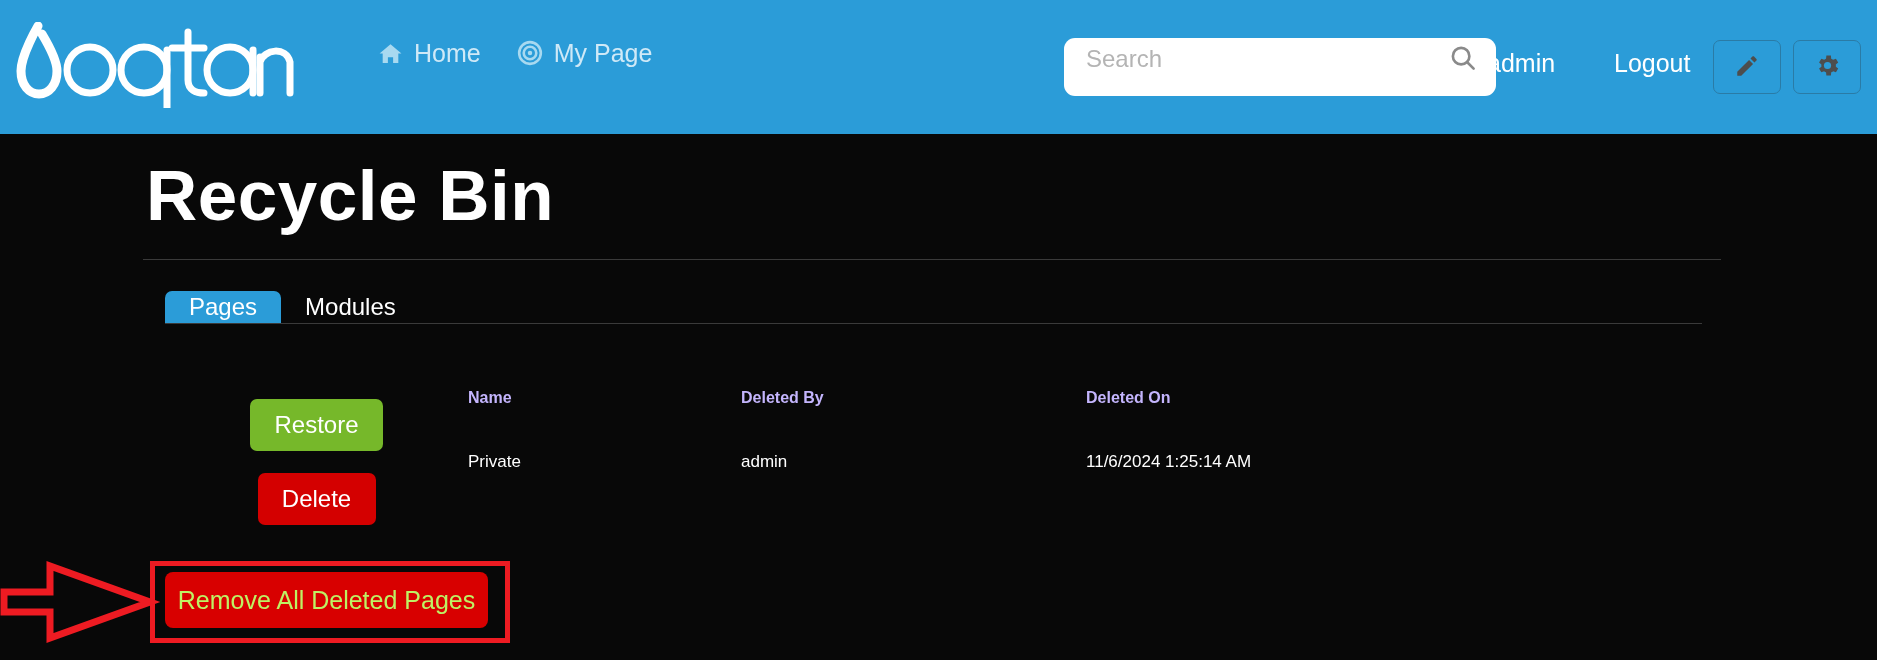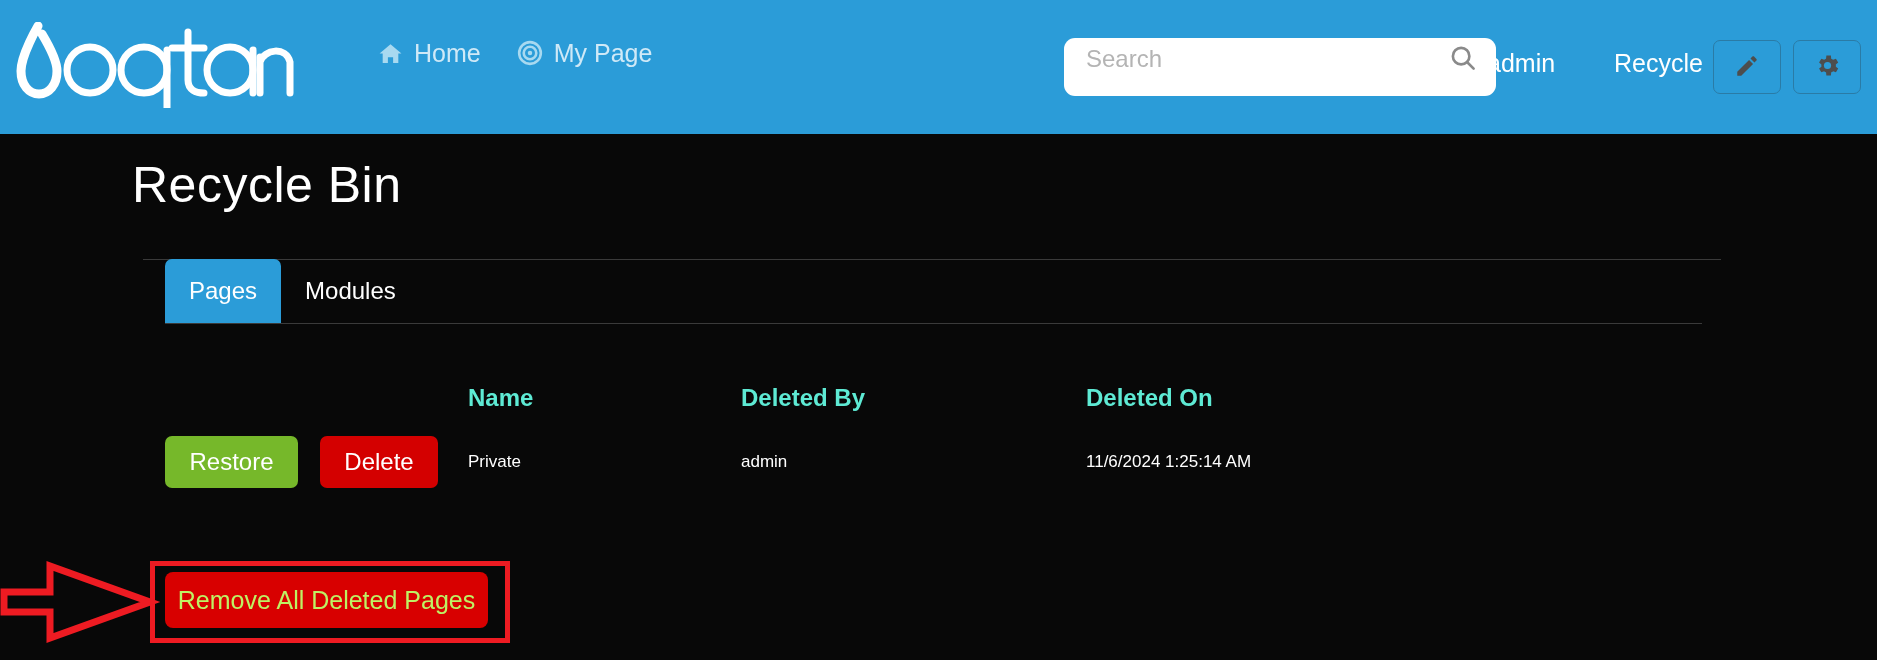--- a/index.html
+++ b/index.html
@@ -115,24 +115,24 @@
     display: flex;
     align-items: center;
     justify-content: center;
   }
   .icon-btn.edit { left: 1713px; }
   .icon-btn.settings { left: 1793px; }
 
   
   .page-title {
     position: absolute;
-    left: 132px;
+    left: 146px;
     top: 160px;
-    font-size: 50px;
-    font-weight: 400;
+    font-size: 71px;
+    font-weight: 700;
     color: #ffffff;
     letter-spacing: 0.5px;
     line-height: 1;
   }
 
   .title-rule {
     position: absolute;
     left: 143px;
     top: 259px;
     width: 1578px;
@@ -144,21 +144,21 @@
     position: absolute;
     left: 165px;
     top: 276px;
     width: 1537px;
     height: 48px;
     border-bottom: 1px solid #3a3a3a;
     display: flex;
     align-items: flex-end;
   }
   .tab {
-    height: 64px;
+    height: 32px;
     padding: 6px 24px;
     display: flex;
     align-items: center;
     justify-content: center;
     font-size: 24px;
     color: #ffffff;
     cursor: pointer;
     border-radius: 7px 7px 0 0;
     background: transparent;
     border: none;
@@ -173,29 +173,29 @@
     top: 372px;
     width: 1550px;
   }
   .grid-row {
     display: flex;
     align-items: center;
   }
   .grid-row.head { height: 52px; }
   .grid-row.body { height: 76px; }
 
-  .c-actions { width: 303px; display: flex; align-items: center; gap: 22px; }
+  .c-actions { width: 303px; display: flex; align-items: center; gap: 22px; flex-direction: column; }
   .c-name    { width: 239px; }
   .c-by      { width: 345px; margin-left: 34px; }
   .c-on      { width: 400px; }
 
   .th {
-    font-size: 24px;
+    font-size: 16px;
     font-weight: bold;
-    color: #5eead4;
+    color: #c4b5fd;
   }
   .td {
     font-size: 17px;
     color: #ffffff;
   }
 
   .btn {
     border: none;
     border-radius: 7px;
     color: #ffffff;
@@ -297,21 +297,21 @@
         <span>
           <svg width="30" height="30" viewBox="0 0 24 24" fill="none" stroke="#8a8a8a" stroke-width="2.1">
             <circle cx="10.5" cy="10.5" r="6.6"></circle>
             <line x1="15.4" y1="15.4" x2="20.5" y2="20.5" stroke-linecap="round"></line>
           </svg>
         </span>
       </button>
     </div>
 
     <a class="user-link admin">admin</a>
-    <a class="user-link logout">Recycle</a>
+    <a class="user-link logout">Logout</a>
 
     <button class="icon-btn edit">
       <span>
         <svg width="26" height="26" viewBox="0 0 24 24" fill="#4d4d4d">
           <path d="M3 17.3 L3 21 L6.7 21 L17.6 10.1 L13.9 6.4 Z"></path>
           <path d="M20.7 7 C21.1 6.6 21.1 5.9 20.7 5.5 L18.5 3.3 C18.1 2.9 17.4 2.9 17 3.3 L15.2 5.1 L18.9 8.8 Z"></path>
         </svg>
       </span>
     </button>
 

